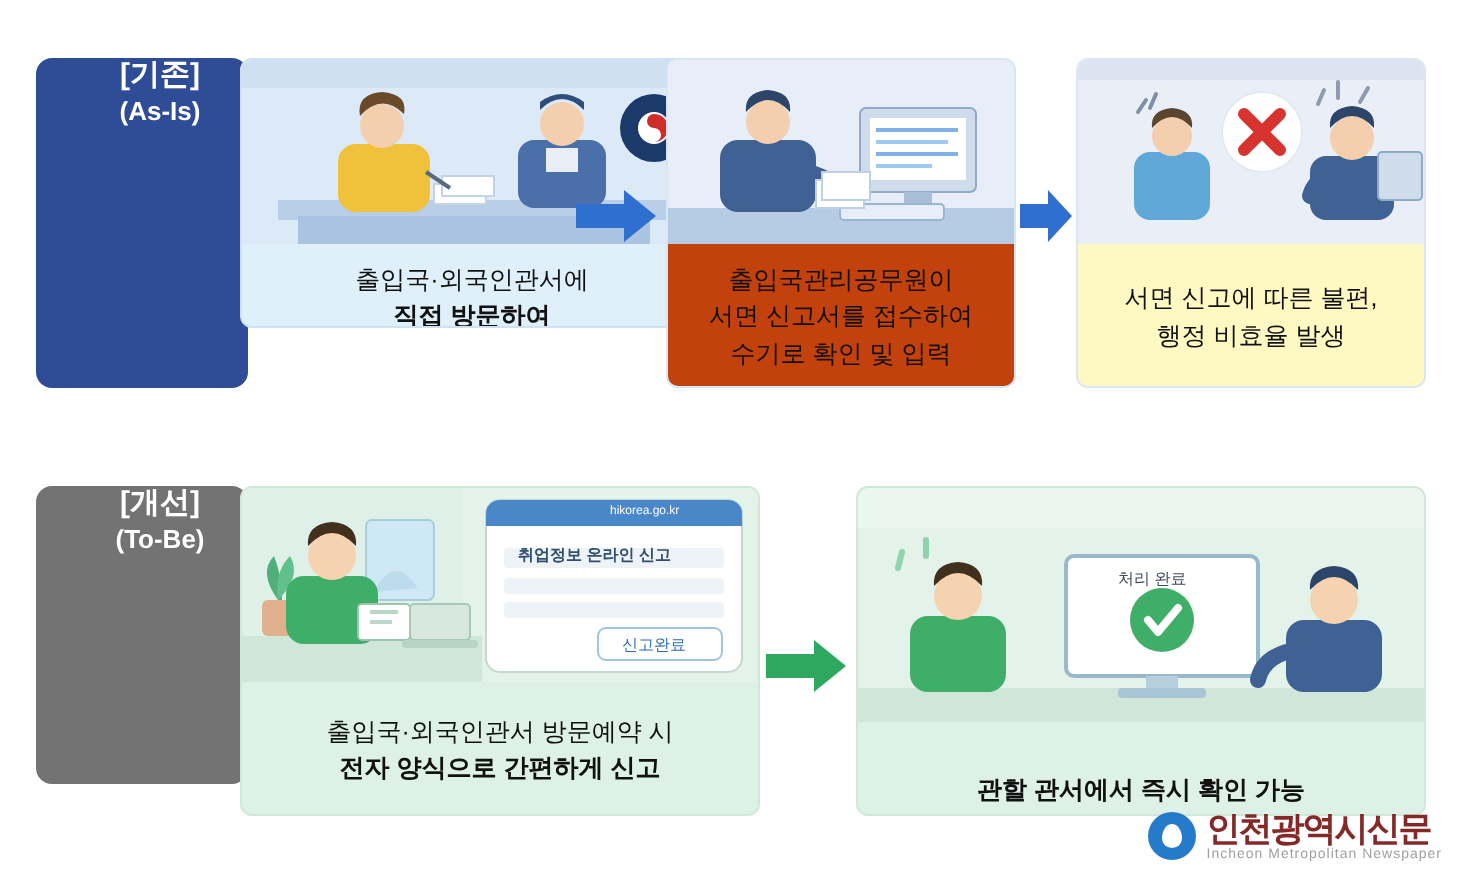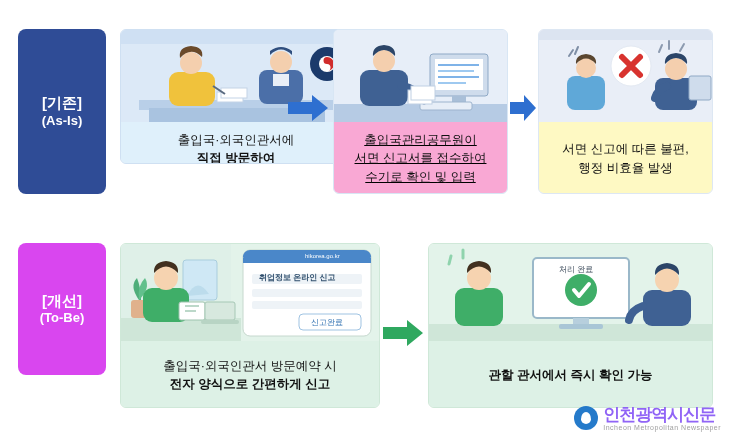--- a/index.html
+++ b/index.html
@@ -10,30 +10,31 @@
     position:relative;
     overflow:hidden;
   }
   .stage{position:relative;width:731px;height:437px;}
 
   
   .label-box{
     position:absolute;
     border-radius:8px;
     display:flex;flex-direction:column;
-    align-items:center;justify-content:center;
+    align-items:center;justify-content:flex-start;
     color:#ffffff;
     font-weight:bold;
     line-height:1.25;
+    padding-left:18px;
   }
   .label-box .l1{font-size:15px;}
   .label-box .l2{font-size:13px;font-weight:bold;}
 
   #label-as-is{left:18px;top:29px;width:88px;height:165px;background:#2f4c96;}
-  #label-to-be{left:18px;top:243px;width:88px;height:132px;background:#d946ef;}
+  #label-to-be{left:18px;top:243px;width:88px;height:149px;background:#737373;}
 
   
   .panel{
     position:absolute;
     border-radius:6px;
     overflow:hidden;
     box-sizing:border-box;
   }
   .panel .art{position:relative;width:100%;overflow:hidden;}
   .panel .cap{
@@ -46,33 +47,33 @@
   .cap .t{font-size:12.5px;color:#111111;}
   .cap .t.b{font-weight:bold;}
 
   
   #panel-a1{left:120px;top:29px;width:232px;height:135px;background:#e8f1fb;border:1px solid #cfe0f2;}
   #panel-a1 .art{height:92px;background:#dfeaf8;}
   #panel-a1 .cap{height:73px;background:#dff0fb;} 
 
   #panel-a2b{left:333px;top:29px;width:175px;height:165px;background:#eef4fb;border:1px solid #d8e6f4;}
   #panel-a2b .art{height:92px;background:#e7eef8;}
-  #panel-a2b .cap{height:73px;background:#f9a8d4;text-decoration:underline;}
+  #panel-a2b .cap{height:73px;background:#c2410c;}
 
   #panel-a3{left:538px;top:29px;width:175px;height:165px;background:#f0f4fa;border:1px solid #dde7f3;}
   #panel-a3 .art{height:92px;background:#e9eef7;}
   #panel-a3 .cap{height:73px;background:#fef9c3;}
 
   
   #panel-b1{left:120px;top:243px;width:260px;height:165px;background:#eaf6ee;border:1px solid #cfe8d8;}
   #panel-b1 .art{height:97px;background:#e3f3ea;}
   #panel-b1 .cap{height:68px;background:#ddf1e6;}
 
   #panel-b2{left:428px;top:243px;width:285px;height:165px;background:#eaf6ee;border:1px solid #cfe8d8;}
-  #panel-b2 .art{height:97px;background:#e3f3ea;}
+  #panel-b2 .art{height:97px;background:#e3f3ea;margin-top:20px;}
   #panel-b2 .cap{height:68px;background:#ddf1e6;}
 
   
   .arrow{position:absolute;}
   #arrow-a1{left:288px;top:95px;}
   #arrow-a2{left:510px;top:95px;}
   #arrow-b1{left:383px;top:320px;}
 
   
   .ablock{position:absolute;}
@@ -86,21 +87,21 @@
   #watermark .wlogo{
     width:24px;height:24px;border-radius:50%;
     background:#1a73c8;position:relative;
   }
   #watermark .wlogo:after{
     content:"";position:absolute;left:7px;top:6px;width:10px;height:12px;
     border-radius:50% 50% 50% 50%/60% 60% 40% 40%;
     background:#ffffff;
   }
   #watermark .wtext{display:flex;flex-direction:column;line-height:1.05;}
-  #watermark .wk{font-size:17px;font-weight:bold;color:#8b5cf6;letter-spacing:-1px;}
+  #watermark .wk{font-size:17px;font-weight:bold;color:#7f1d1d;letter-spacing:-1px;}
   #watermark .we{font-size:7px;color:#9a9a9a;letter-spacing:0.5px;}
 </style>
 </head>
 <body>
 
 <div class="stage">
 
   <div class="label-box" id="label-as-is">
     <span class="l1">[기존]</span>
     <span class="l2">(As-Is)</span>

